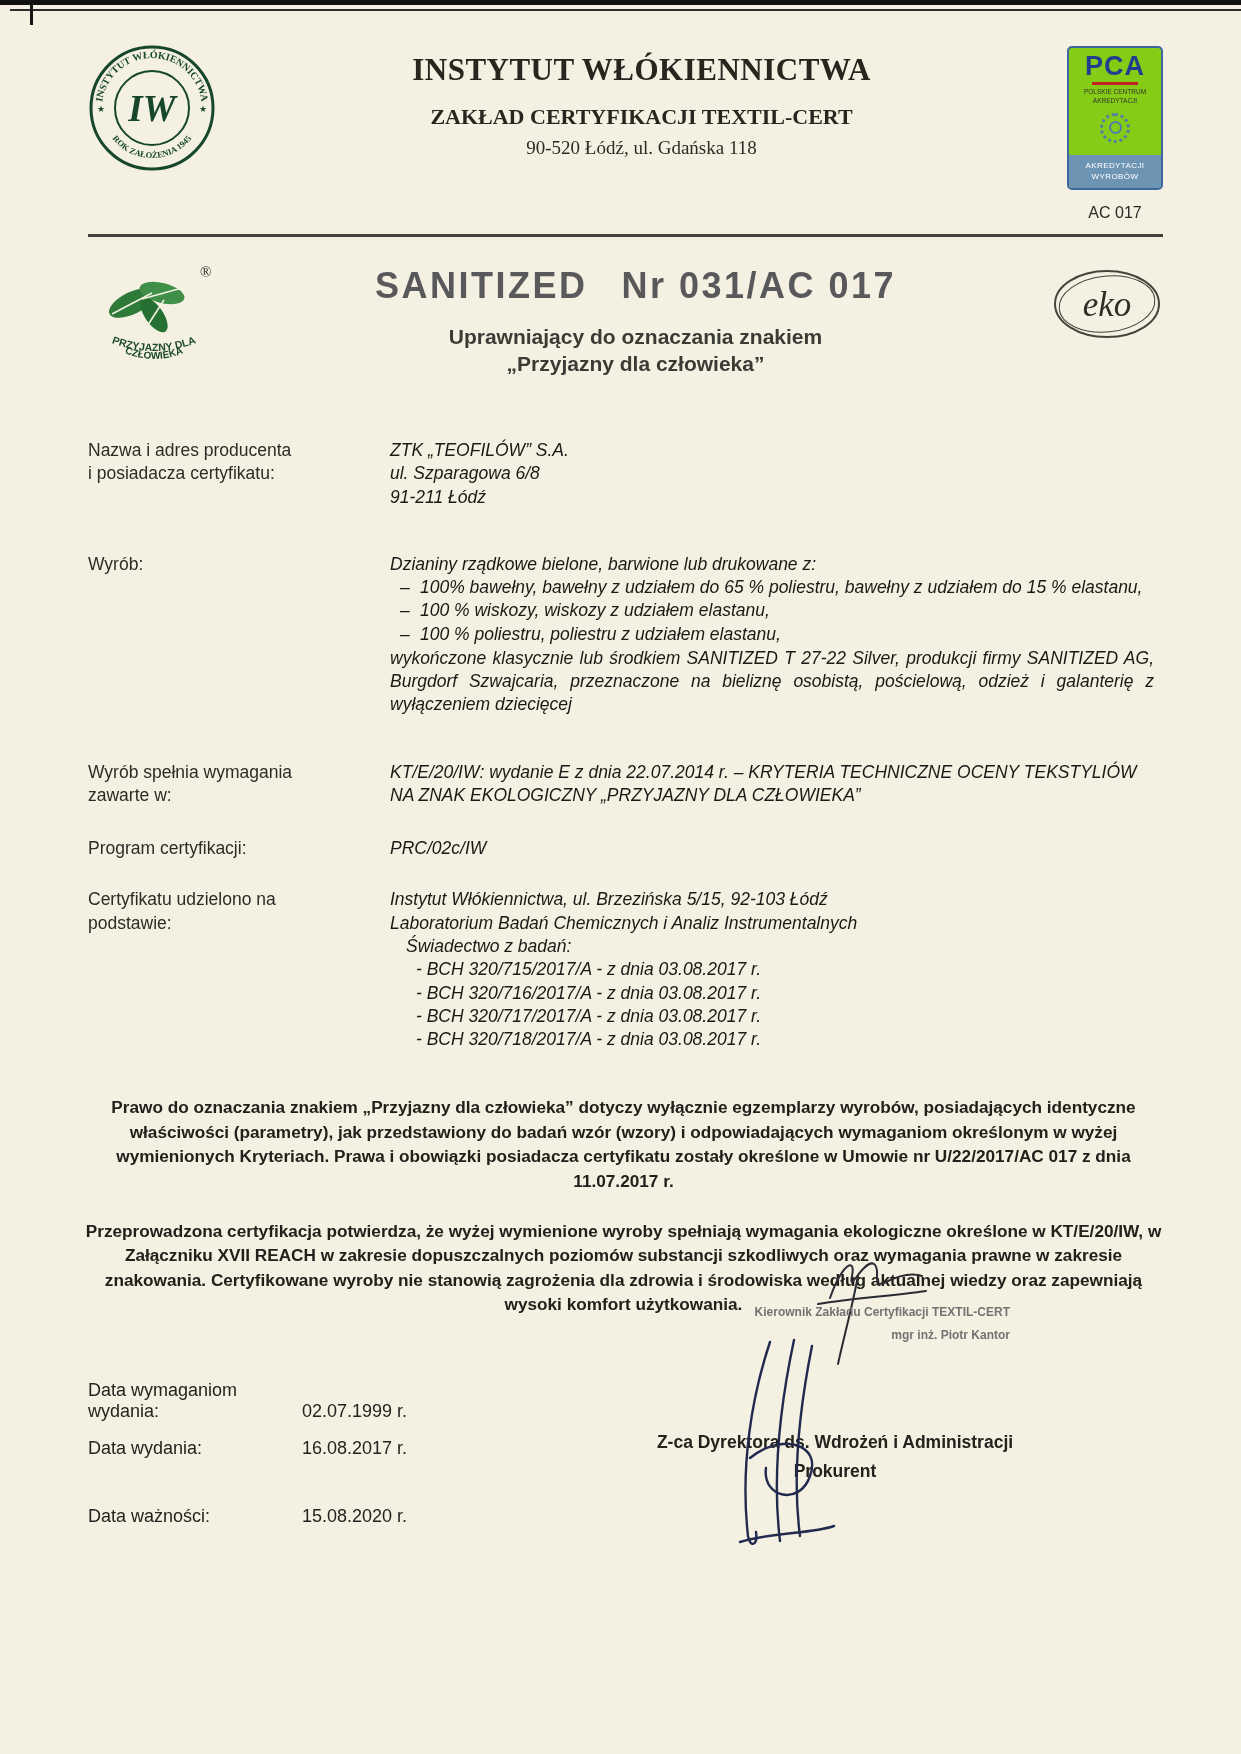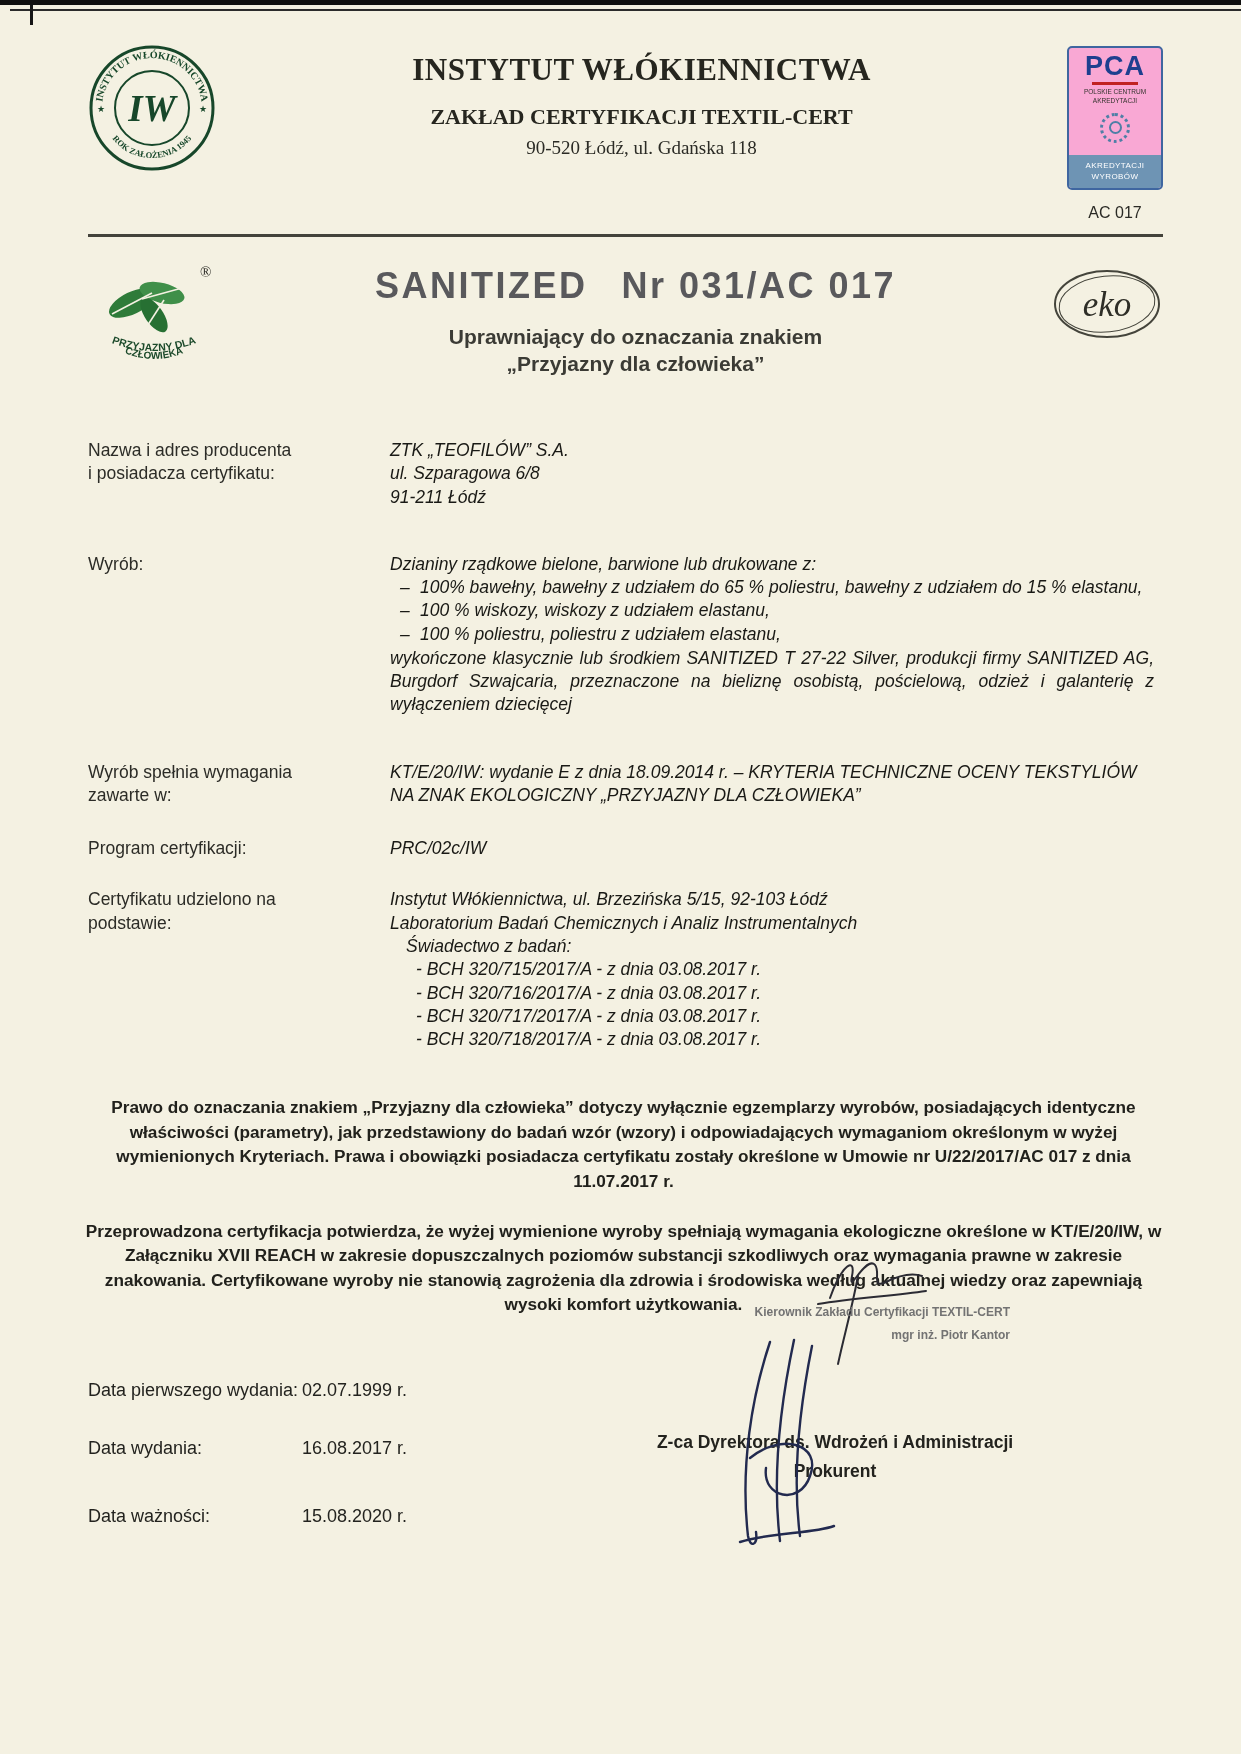--- a/index.html
+++ b/index.html
@@ -16,21 +16,21 @@
 
   
   .header { display:flex; align-items:flex-start; padding:42px 78px 0 88px; }
   .iw-logo { flex:0 0 auto; width:128px; margin-top:2px; }
   .header-center { flex:1; text-align:center; padding-top:10px; font-family:"Liberation Serif", serif; }
   .institute-name { font-size:31px; font-weight:bold; letter-spacing:0.5px; color:#26261f; }
   .institute-address { font-size:19px; margin-top:7px; color:#2b2b25; }
   .department-name { font-size:22px; font-weight:bold; margin-top:16px; color:#26261f; }
   .department-address { font-size:19px; margin-top:7px; color:#2b2b25; }
   .pca-wrap { flex:0 0 auto; width:96px; margin-top:4px; text-align:center; }
-  .pca-box { width:92px; height:140px; margin:0 auto; background:#f9a8d4; border:2px solid #3f66a0;
+  .pca-box { width:92px; height:140px; margin:0 auto; background:#84cc16; border:2px solid #3f66a0;
              border-radius:5px; display:flex; flex-direction:column; align-items:center; overflow:hidden; }
   .pca-acronym { font-size:27px; font-weight:bold; color:#1e3f8f; letter-spacing:1px; line-height:1; margin-top:5px; }
   .pca-redline { width:46px; height:3px; background:#c12222; margin-top:2px; }
   .pca-fullname { font-size:6.5px; color:#33332d; line-height:1.35; margin-top:3px; padding:0 4px; }
   .pca-gear { width:24px; height:24px; border:3px dotted #4f7fa6; border-radius:50%;
               margin-top:7px; display:flex; align-items:center; justify-content:center; }
   .pca-gear-inner { width:9px; height:9px; border:2px solid #4f7fa6; border-radius:50%; }
   .pca-band { margin-top:auto; width:100%; background:#6e94b4; color:#fff; font-size:8px;
               letter-spacing:0.4px; line-height:1.4; padding:5px 0 6px; }
   .pca-ac { margin-top:14px; font-size:16px; color:#2a2a25; }
@@ -217,21 +217,21 @@
         </div>
         <div class="product-outro">wykończone klasycznie lub środkiem SANITIZED T 27-22 Silver, produkcji firmy SANITIZED AG, Burgdorf Szwajcaria, przeznaczone na bieliznę osobistą, pościelową, odzież i galanterię z wyłączeniem dziecięcej</div>
       </div>
     </div>
 
     <div class="field f-req">
       <div class="flabel">
         <div>Wyrób spełnia wymagania</div>
         <div>zawarte w:</div>
       </div>
-      <div class="fvalue">KT/E/20/IW: wydanie E z dnia 18.09.2014 r. – KRYTERIA TECHNICZNE OCENY TEKSTYLIÓW NA ZNAK EKOLOGICZNY „PRZYJAZNY DLA CZŁOWIEKA”</div>
+      <div class="fvalue">KT/E/20/IW: wydanie E z dnia 22.07.2014 r. – KRYTERIA TECHNICZNE OCENY TEKSTYLIÓW NA ZNAK EKOLOGICZNY „PRZYJAZNY DLA CZŁOWIEKA”</div>
     </div>
 
     <div class="field f-prog">
       <div class="flabel">Program certyfikacji:</div>
       <div class="fvalue">PRC/02c/IW</div>
     </div>
 
     <div class="field f-basis">
       <div class="flabel">
         <div>Certyfikatu udzielono na</div>
@@ -261,21 +261,21 @@
       <path d="M46,30 C40,62 32,90 26,118"></path>
     </g>
   </svg>
 
   <div class="sig-manager">
     <div>Kierownik Zakładu Certyfikacji TEXTIL-CERT</div>
     <div class="name">mgr inż. Piotr Kantor</div>
   </div>
 
   <div class="date-row date-row-1">
-    <span class="dlabel">Data pierwszego wydania:</span><span class="dvalue">02.07.1999 r.</span>
+    <span class="dlabel">Data wymaganiom wydania:</span><span class="dvalue">02.07.1999 r.</span>
   </div>
   <div class="date-row date-row-2">
     <span class="dlabel">Data wydania:</span><span class="dvalue">16.08.2017 r.</span>
   </div>
   <div class="date-row date-row-3">
     <span class="dlabel">Data ważności:</span><span class="dvalue">15.08.2020 r.</span>
   </div>
 
   <div class="sig-deputy">
     <div>Z-ca Dyrektora ds. Wdrożeń i Administracji</div>

